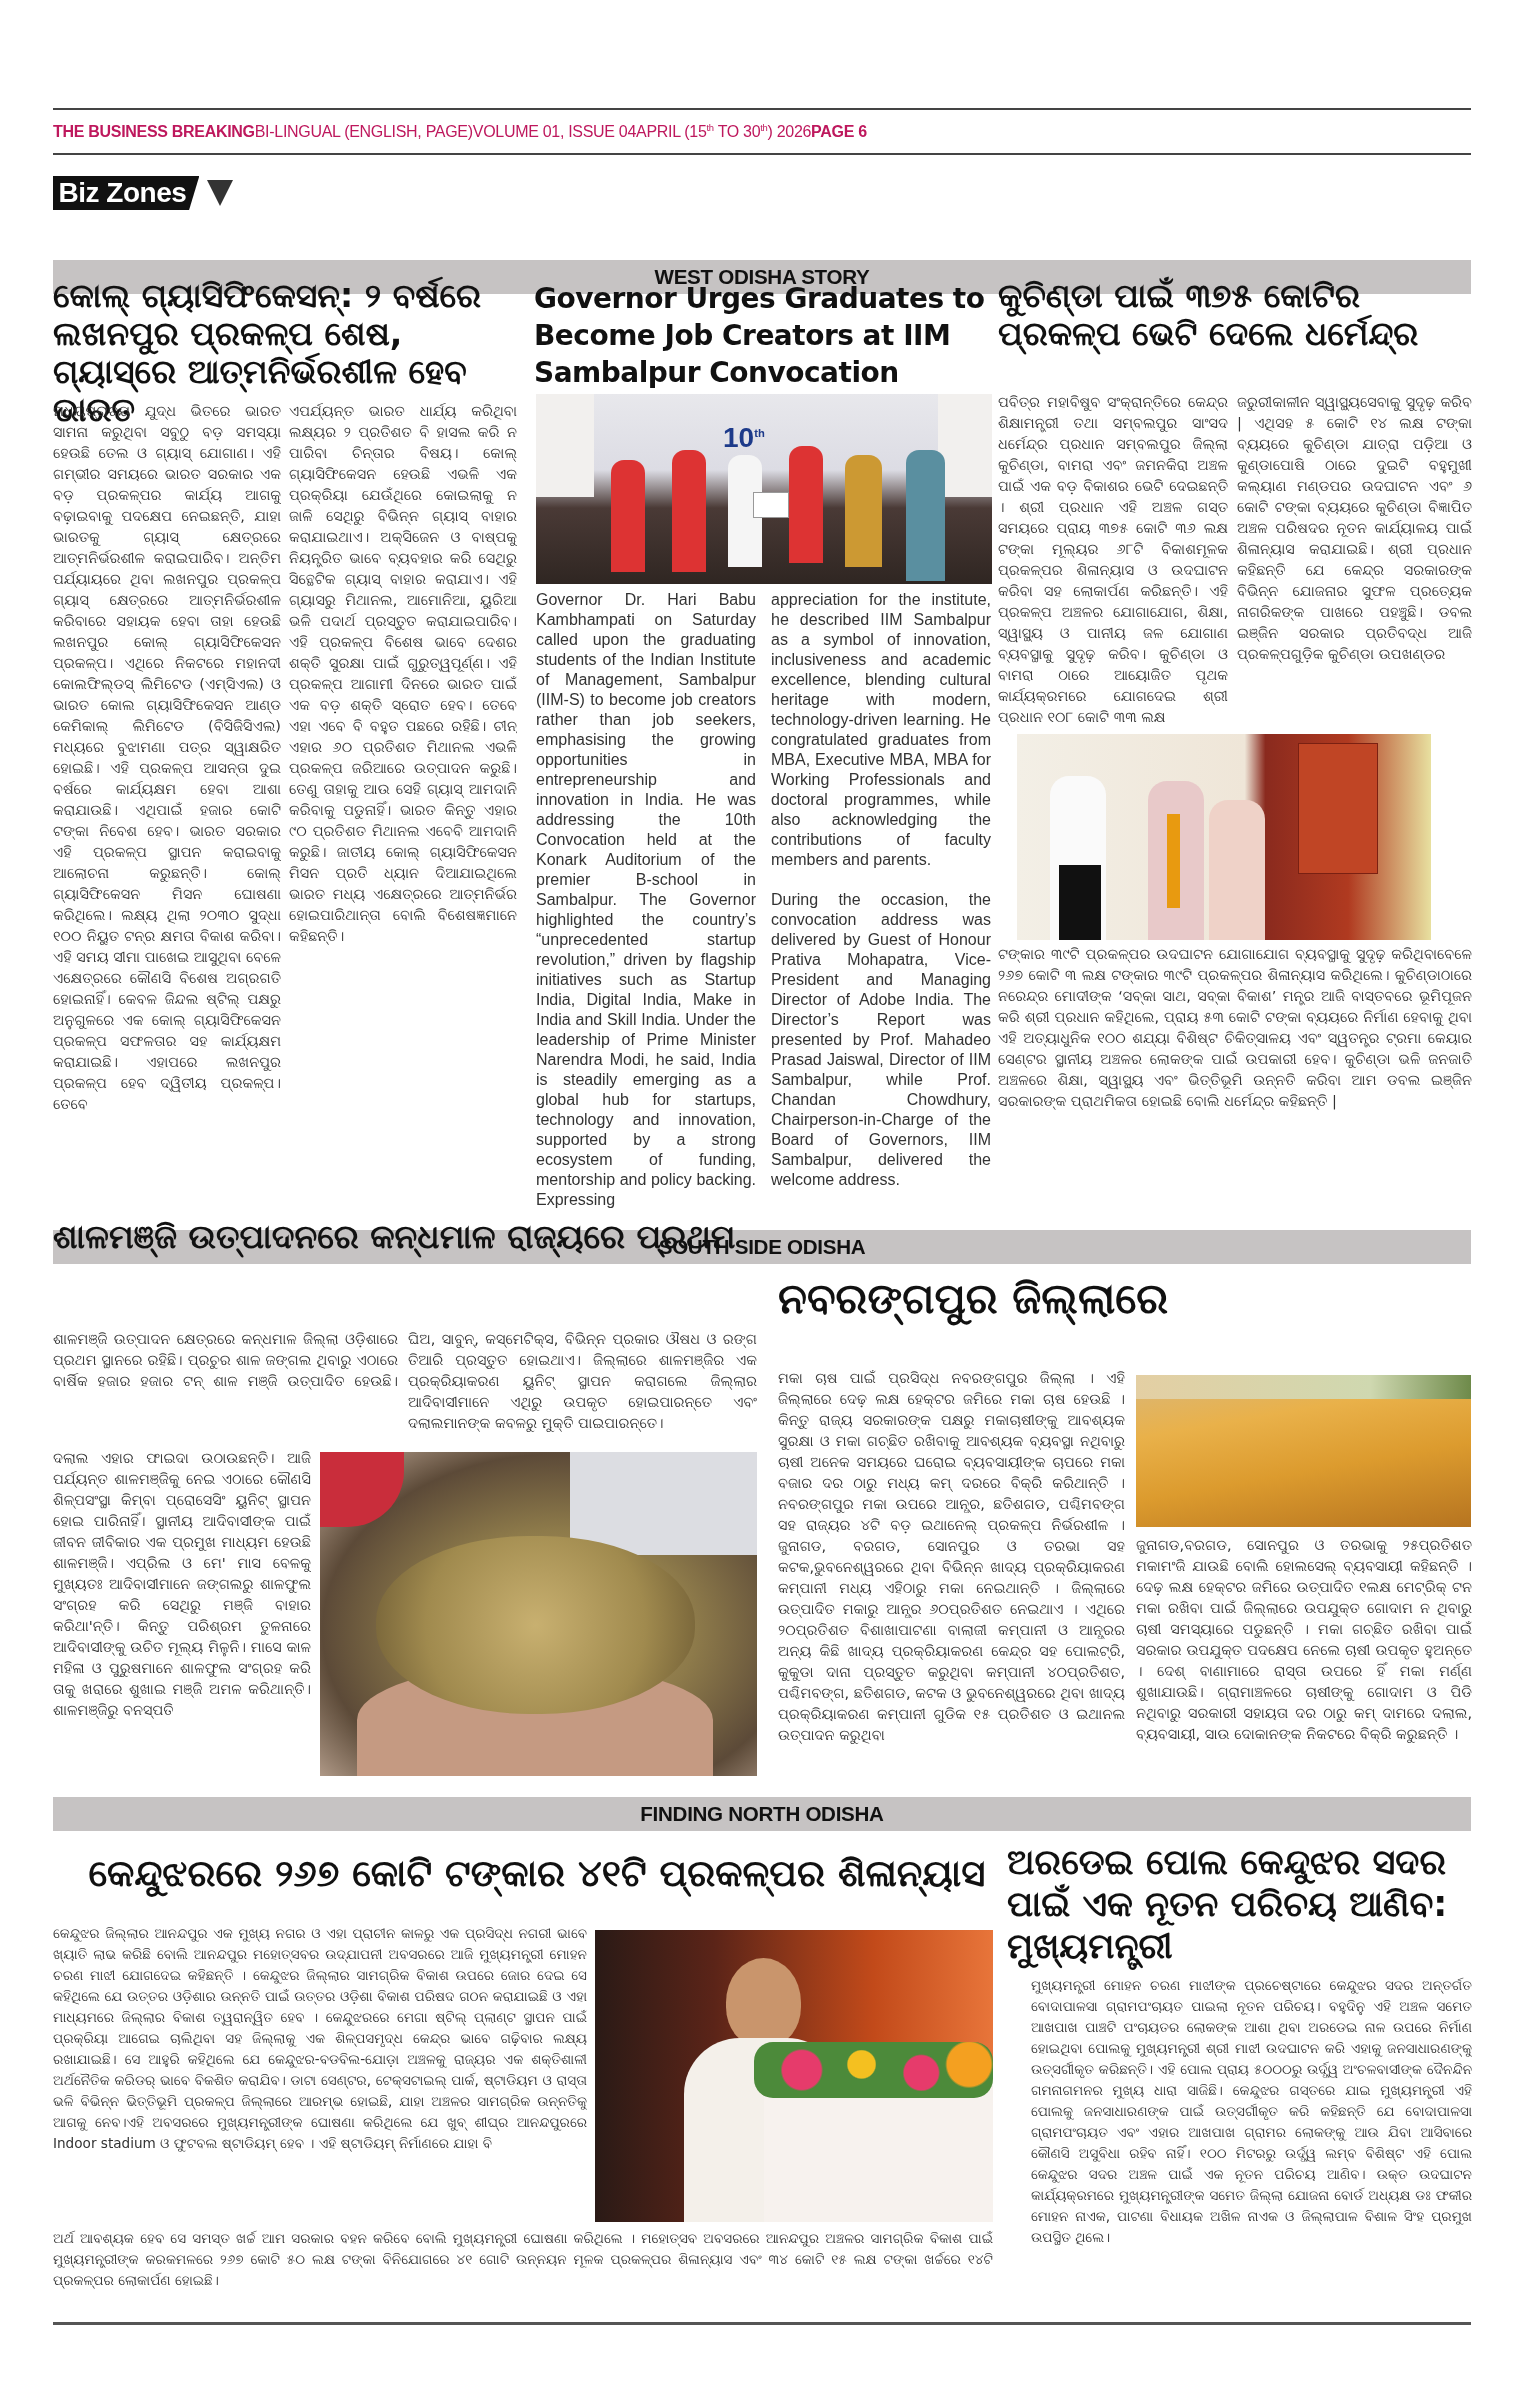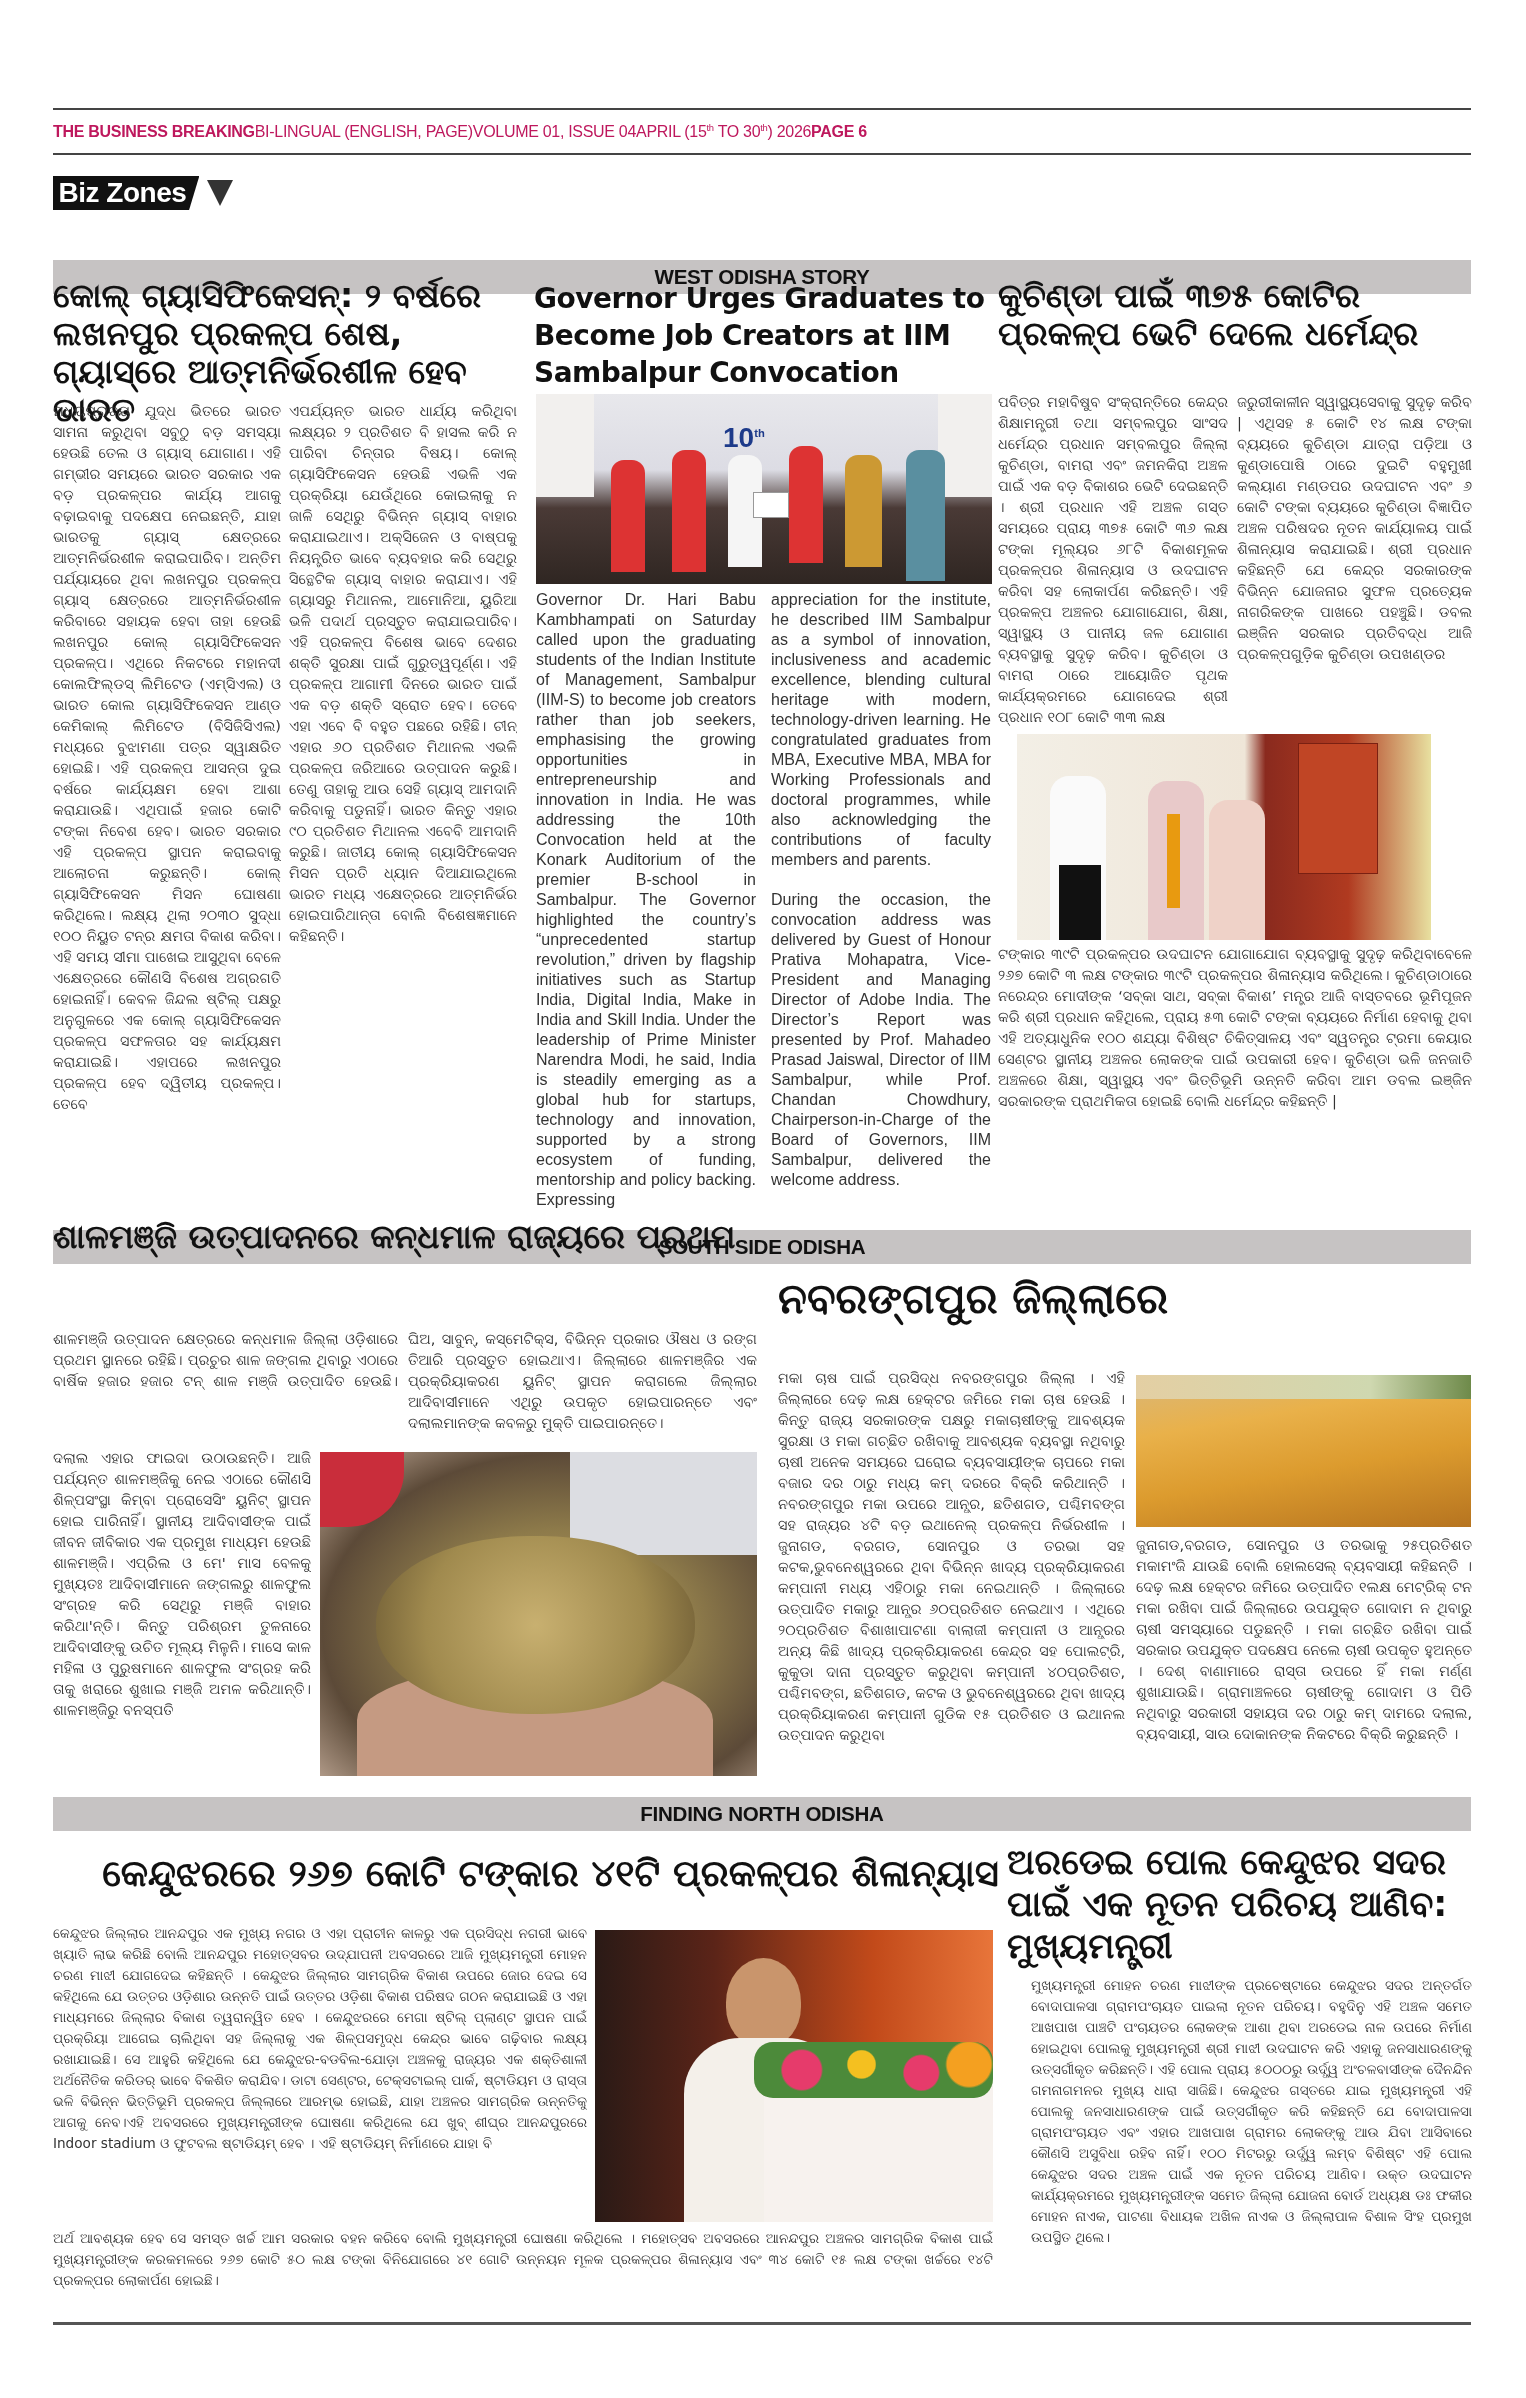--- a/index.html
+++ b/index.html
@@ -107,21 +107,21 @@
   <div>ନବରଙ୍ଗପୁର ଜିଲ୍ଲାରେ</div>
 </div>
 <div class="body-text" style="left:778px; top:1368px; width:347px; height:408px;">ମକା ଚାଷ ପାଇଁ ପ୍ରସିଦ୍ଧ ନବରଙ୍ଗପୁର ଜିଲ୍ଲା । ଏହି ଜିଲ୍ଲାରେ ଦେଢ଼ ଲକ୍ଷ ହେକ୍ଟର ଜମିରେ ମକା ଚାଷ ହେଉଛି । କିନ୍ତୁ ରାଜ୍ୟ ସରକାରଙ୍କ ପକ୍ଷରୁ ମକାଚାଷୀଙ୍କୁ ଆବଶ୍ୟକ ସୁରକ୍ଷା ଓ ମକା ଗଚ୍ଛିତ ରଖିବାକୁ ଆବଶ୍ୟକ ବ୍ୟବସ୍ଥା ନଥିବାରୁ ଚାଷୀ ଅନେକ ସମୟରେ ଘରୋଇ ବ୍ୟବସାୟୀଙ୍କ ଚାପରେ ମକା ବଜାର ଦର ଠାରୁ ମଧ୍ୟ କମ୍ ଦରରେ ବିକ୍ରି କରିଥାନ୍ତି । ନବରଙ୍ଗପୁର ମକା ଉପରେ ଆନ୍ଧ୍ର, ଛତିଶଗଡ, ପଶ୍ଚିମବଙ୍ଗ ସହ ରାଜ୍ୟର ୪ଟି ବଡ଼ ଇଥାନେଲ୍ ପ୍ରକଳ୍ପ ନିର୍ଭରଶୀଳ । ଜୁନାଗଡ, ବରଗଡ, ସୋନପୁର ଓ ତରଭା ସହ କଟକ,ଭୁବନେଶ୍ୱରରେ ଥିବା ବିଭିନ୍ନ ଖାଦ୍ୟ ପ୍ରକ୍ରିୟାକରଣ କମ୍ପାନୀ ମଧ୍ୟ ଏହିଠାରୁ ମକା ନେଇଥାନ୍ତି । ଜିଲ୍ଲାରେ ଉତ୍ପାଦିତ ମକାରୁ ଆନ୍ଧ୍ର ୬୦ପ୍ରତିଶତ ନେଇଥାଏ । ଏଥିରେ ୨୦ପ୍ରତିଶତ ବିଶାଖାପାଟଣା ବାଲାଜୀ କମ୍ପାନୀ ଓ ଆନ୍ଧ୍ରର ଅନ୍ୟ କିଛି ଖାଦ୍ୟ ପ୍ରକ୍ରିୟାକରଣ କେନ୍ଦ୍ର ସହ ପୋଲଟ୍ରି, କୁକୁଡା ଦାନା ପ୍ରସ୍ତୁତ କରୁଥିବା କମ୍ପାନୀ ୪୦ପ୍ରତିଶତ, ପଶ୍ଚିମବଙ୍ଗ, ଛତିଶଗଡ, କଟକ ଓ ଭୁବନେଶ୍ୱରରେ ଥିବା ଖାଦ୍ୟ ପ୍ରକ୍ରିୟାକରଣ କମ୍ପାନୀ ଗୁଡିକ ୧୫ ପ୍ରତିଶତ ଓ ଇଥାନଲ ଉତ୍ପାଦନ କରୁଥିବା</div>
 <div class="photo" style="left:1136px; top:1375px; width:335px; height:152px; background:linear-gradient(170deg,#d9b77a 0%,#e9b14a 30%,#dc9b2e 60%,#b67420 100%);">
   <div style="position:absolute; left:0; top:0; width:100%; height:24px; background:linear-gradient(90deg,#e4cfa3,#cfd8b0 70%,#6e8a4a);"></div>
 </div>
 <div class="body-text" style="left:1136px; top:1535px; width:336px; height:242px;">ଜୁନାଗଡ,ବରଗଡ, ସୋନପୁର ଓ ତରଭାକୁ ୨୫ପ୍ରତିଶତ ମକାମଂଜି ଯାଉଛି ବୋଲି ହୋଲସେଲ୍ ବ୍ୟବସାୟୀ କହିଛନ୍ତି । ଦେଢ଼ ଲକ୍ଷ ହେକ୍ଟର ଜମିରେ ଉତ୍ପାଦିତ ୧ଲକ୍ଷ ମେଟ୍ରିକ୍ ଟନ ମକା ରଖିବା ପାଇଁ ଜିଲ୍ଲାରେ ଉପଯୁକ୍ତ ଗୋଦାମ ନ ଥିବାରୁ ଚାଷୀ ସମସ୍ୟାରେ ପଡୁଛନ୍ତି । ମକା ଗଚ୍ଛିତ ରଖିବା ପାଇଁ ସରକାର ଉପଯୁକ୍ତ ପଦକ୍ଷେପ ନେଲେ ଚାଷୀ ଉପକୃତ ହୁଅନ୍ତେ । ଦେଶ୍ ବାଣାମାରେ ରାସ୍ତା ଉପରେ ହିଁ ମକା ମର୍ଣ୍ଣ ଶୁଖାଯାଉଛି। ଗ୍ରାମାଞ୍ଚଳରେ ଚାଷୀଙ୍କୁ ଗୋଦାମ ଓ ପିଡି ନଥିବାରୁ ସରକାରୀ ସହାୟତା ଦର ଠାରୁ କମ୍ ଦାମରେ ଦଲାଲ, ବ୍ୟବସାୟୀ, ସାଉ ଦୋକାନଙ୍କ ନିକଟରେ ବିକ୍ରି କରୁଛନ୍ତି ।</div>
 
 <div class="section-bar" style="top:1797px;">FINDING NORTH ODISHA</div>
 
-<div class="headline" style="left:53px; top:1853px; width:946px; font-size:37px; text-align:right;">କେନ୍ଦୁଝରରେ ୨୬୭ କୋଟି ଟଙ୍କାର ୪୧ଟି ପ୍ରକଳ୍ପର ଶିଳାନ୍ୟାସ</div>
+<div class="headline" style="left:64px; top:1853px; width:946px; font-size:37px; text-align:center;">କେନ୍ଦୁଝରରେ ୨୬୭ କୋଟି ଟଙ୍କାର ୪୧ଟି ପ୍ରକଳ୍ପର ଶିଳାନ୍ୟାସ</div>
 <div class="body-text" style="left:53px; top:1923px; width:534px; height:304px; font-size:13.6px; line-height:21px;">କେନ୍ଦୁଝର ଜିଲ୍ଲାର ଆନନ୍ଦପୁର ଏକ ମୁଖ୍ୟ ନଗର ଓ ଏହା ପ୍ରାଚୀନ କାଳରୁ ଏକ ପ୍ରସିଦ୍ଧ ନଗରୀ ଭାବେ ଖ୍ୟାତି ଲାଭ କରିଛି ବୋଲି ଆନନ୍ଦପୁର ମହୋତ୍ସବର ଉଦ୍‌ଯାପନୀ ଅବସରରେ ଆଜି ମୁଖ୍ୟମନ୍ତ୍ରୀ ମୋହନ ଚରଣ ମାଝୀ ଯୋଗଦେଇ କହିଛନ୍ତି । କେନ୍ଦୁଝର ଜିଲ୍ଲାର ସାମଗ୍ରିକ ବିକାଶ ଉପରେ ଜୋର ଦେଇ ସେ କହିଥିଲେ ଯେ ଉତ୍ତର ଓଡ଼ିଶାର ଉନ୍ନତି ପାଇଁ ଉତ୍ତର ଓଡ଼ିଶା ବିକାଶ ପରିଷଦ ଗଠନ କରାଯାଇଛି ଓ ଏହା ମାଧ୍ୟମରେ ଜିଲ୍ଲାର ବିକାଶ ତ୍ୱରାନ୍ୱିତ ହେବ । କେନ୍ଦୁଝରରେ ମେଗା ଷ୍ଟିଲ୍ ପ୍ଲାଣ୍ଟ ସ୍ଥାପନ ପାଇଁ ପ୍ରକ୍ରିୟା ଆଗେଇ ଚାଲିଥିବା ସହ ଜିଲ୍ଲାକୁ ଏକ ଶିଳ୍ପସମୃଦ୍ଧ କେନ୍ଦ୍ର ଭାବେ ଗଢ଼ିବାର ଲକ୍ଷ୍ୟ ରଖାଯାଇଛି। ସେ ଆହୁରି କହିଥିଲେ ଯେ କେନ୍ଦୁଝର-ବଡବିଲ-ଯୋଡ଼ା ଅଞ୍ଚଳକୁ ରାଜ୍ୟର ଏକ ଶକ୍ତିଶାଳୀ ଅର୍ଥନୈତିକ କରିଡର୍ ଭାବେ ବିକଶିତ କରାଯିବ। ଡାଟା ସେଣ୍ଟର, ଟେକ୍ସଟାଇଲ୍ ପାର୍କ, ଷ୍ଟାଡିୟମ ଓ ରାସ୍ତା ଭଳି ବିଭିନ୍ନ ଭିତ୍ତିଭୂମି ପ୍ରକଳ୍ପ ଜିଲ୍ଲାରେ ଆରମ୍ଭ ହୋଇଛି, ଯାହା ଅଞ୍ଚଳର ସାମଗ୍ରିକ ଉନ୍ନତିକୁ ଆଗକୁ ନେବ।ଏହି ଅବସରରେ ମୁଖ୍ୟମନ୍ତ୍ରୀଙ୍କ ଘୋଷଣା କରିଥିଲେ ଯେ ଖୁବ୍ ଶୀଘ୍ର ଆନନ୍ଦପୁରରେ Indoor stadium ଓ ଫୁଟବଲ ଷ୍ଟାଡିୟମ୍ ହେବ । ଏହି ଷ୍ଟାଡିୟମ୍ ନିର୍ମାଣରେ ଯାହା ବି</div>
 <div class="photo" style="left:595px; top:1930px; width:398px; height:292px; background:linear-gradient(90deg,#2a1a16 0%,#5b2418 30%,#c24a1a 70%,#e8753a 100%);">
   <div style="position:absolute; left:131px; top:28px; width:75px; height:89px; background:#c9956c; border-radius:50% 50% 45% 45%;"></div>
   <div style="position:absolute; left:89px; top:108px; width:159px; height:187px; background:#f4f0ea; border-radius:56px 56px 0 0;"></div>
   <div style="position:absolute; left:169px; top:141px; width:230px; height:152px; background:#f7f2ee;"></div>
   <div style="position:absolute; left:159px; top:112px; width:239px; height:56px; background:radial-gradient(circle at 20% 50%,#e63b6b 0 10%,transparent 11%),radial-gradient(circle at 45% 40%,#f4c020 0 10%,transparent 11%),radial-gradient(circle at 70% 55%,#e63b6b 0 10%,transparent 11%),radial-gradient(circle at 90% 40%,#f4a020 0 10%,transparent 11%),#4c8a3a; border-radius:19px;"></div>
 </div>
 <div class="body-text" style="left:53px; top:2228px; width:940px; height:86px; font-size:13.6px; line-height:21px;">ଅର୍ଥ ଆବଶ୍ୟକ ହେବ ସେ ସମସ୍ତ ଖର୍ଚ୍ଚ ଆମ ସରକାର ବହନ କରିବେ ବୋଲି ମୁଖ୍ୟମନ୍ତ୍ରୀ ଘୋଷଣା କରିଥିଲେ । ମହୋତ୍ସବ ଅବସରରେ ଆନନ୍ଦପୁର ଅଞ୍ଚଳର ସାମଗ୍ରିକ ବିକାଶ ପାଇଁ ମୁଖ୍ୟମନ୍ତ୍ରୀଙ୍କ କରକମଳରେ ୨୬୭ କୋଟି ୫୦ ଲକ୍ଷ ଟଙ୍କା ବିନିଯୋଗରେ ୪୧ ଗୋଟି ଉନ୍ନୟନ ମୂଳକ ପ୍ରକଳ୍ପର ଶିଳାନ୍ୟାସ ଏବଂ ୩୪ କୋଟି ୧୫ ଲକ୍ଷ ଟଙ୍କା ଖର୍ଚ୍ଚରେ ୧୪ଟି ପ୍ରକଳ୍ପର ଲୋକାର୍ପଣ ହୋଇଛି।</div>
 
 <div class="headline" style="left:1007px; top:1841px; width:465px; font-size:35px; line-height:1.2;">ଅରଡେଇ ପୋଲ କେନ୍ଦୁଝର ସଦର ପାଇଁ ଏକ ନୂତନ ପରିଚୟ ଆଣିବ: ମୁଖ୍ୟମନ୍ତ୍ରୀ</div>

